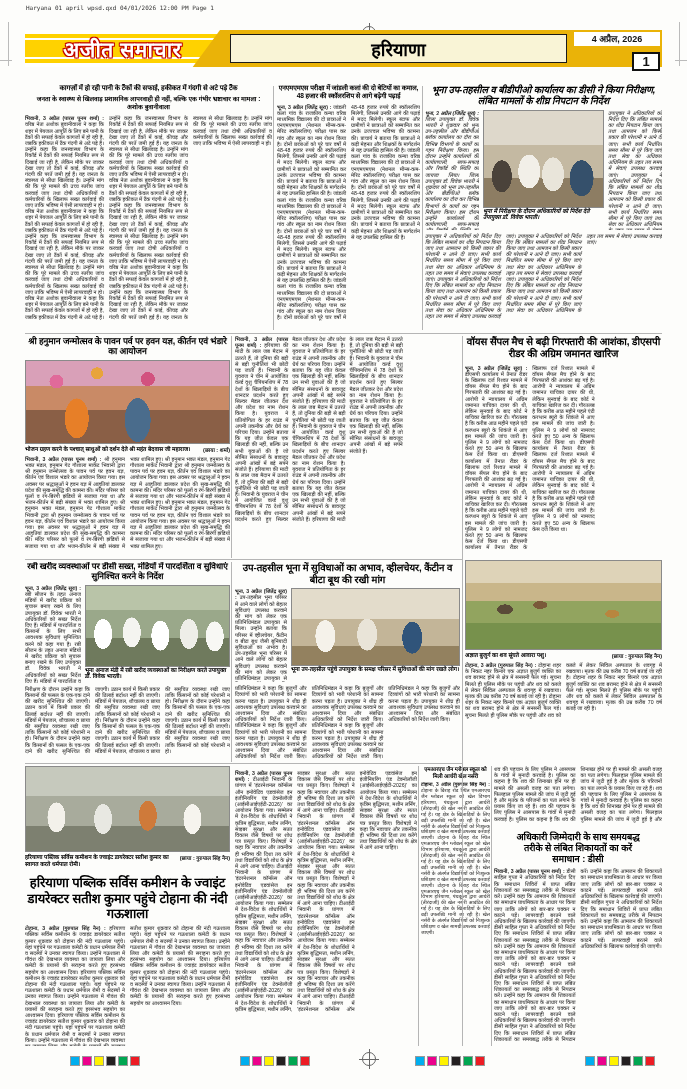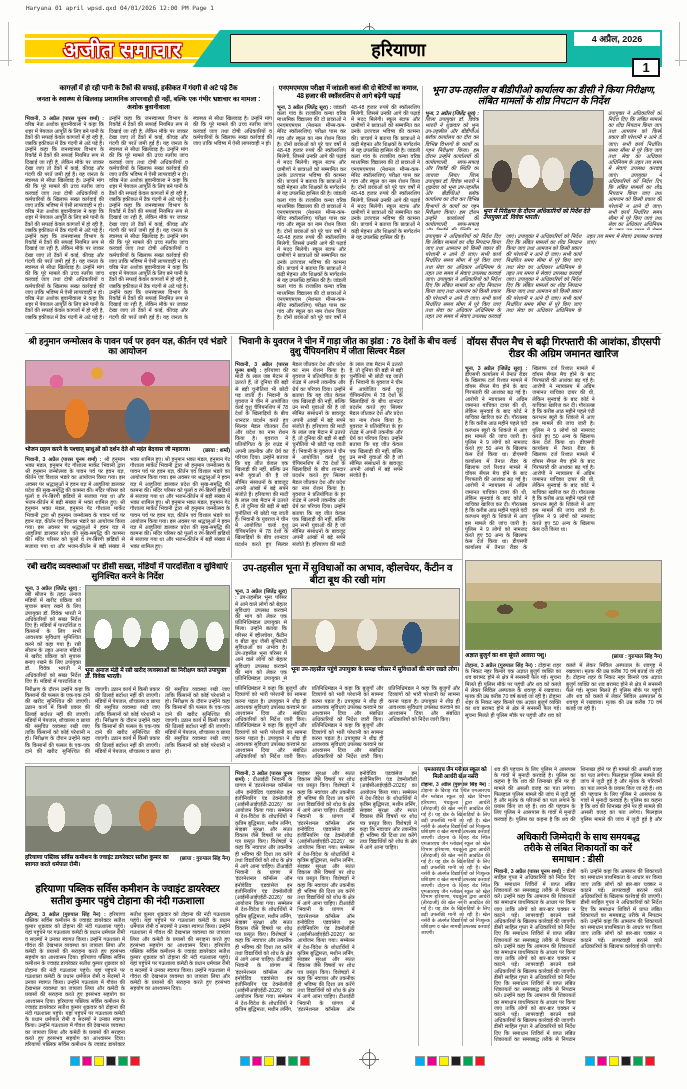--- a/index.html
+++ b/index.html
@@ -8,29 +8,29 @@
   
   .slug{position:absolute;left:26px;top:4px;font-size:6px;color:#333;font-family:"DejaVu Sans Mono",monospace;}
   .regmark{position:absolute;width:12px;height:12px;border:1px solid #666;border-radius:50%;}
   .regmark::before{content:"";position:absolute;left:50%;top:-4px;width:1px;height:20px;background:#666;}
   .regmark::after{content:"";position:absolute;top:50%;left:-4px;height:1px;width:20px;background:#666;}
   .crop-v{position:absolute;width:1px;background:#bbb;}
   .crop-h{position:absolute;height:1px;background:#bbb;}
   .patch-group{position:absolute;display:flex;gap:2px;}
   .patch{width:8px;height:8px;border:0.5px solid #999;}
   
-  .masthead{position:absolute;left:25px;top:30px;width:637px;height:37px;background:#14b8a6;}
+  .masthead{position:absolute;left:25px;top:30px;width:637px;height:37px;background:#eab308;}
   .mh-yellow{position:absolute;left:0;top:0;bottom:0;width:195px;background:
       linear-gradient(180deg,#ffffff 0 4px,#ffd200 4px 8px,#ffffff 8px 10px,#ffd200 10px 27px,#ffffff 27px 29px,#ffd200 29px 33px,#ffffff 33px 100%);
       clip-path:polygon(0 0,100% 0,86% 100%,0 100%);display:flex;align-items:center;justify-content:center;}
   .mh-title{font-size:21px;font-weight:bold;color:#fff;letter-spacing:0.5px;
       text-shadow:-1px -1px 0 #c00000,1px -1px 0 #c00000,-1px 1px 0 #c00000,1px 1px 0 #c00000,0 0 2px #c00000;}
   .mh-center{position:absolute;left:205px;right:95px;top:4px;bottom:4px;background:#f9f4d6;border:1px solid #1a1a1a;
       display:flex;align-items:center;justify-content:center;font-size:18px;font-weight:bold;color:#000;}
-  .mh-right{position:absolute;right:2px;top:2px;bottom:2px;width:86px;display:flex;flex-direction:column;align-items:flex-end;gap:12px;}
+  .mh-right{position:absolute;right:2px;top:2px;bottom:2px;width:86px;display:flex;flex-direction:column;align-items:flex-end;gap:6px;}
   .mh-date{width:100%;background:#fff;font-size:9px;font-weight:bold;text-align:center;line-height:14px;height:14px;}
   .mh-page{width:28px;flex:1;background:#fff;border:2px solid #111;font-size:13px;font-weight:bold;
       display:flex;align-items:center;justify-content:center;box-sizing:border-box;}
   
   .art{position:absolute;overflow:hidden;box-sizing:border-box;}
   .hl{font-weight:bold;text-align:center;color:#000;line-height:1.18;letter-spacing:-0.1px;}
   .sub{font-weight:bold;text-align:center;color:#000;line-height:1.25;}
   .body{font-size:5.2px;line-height:6.2px;text-align:justify;color:#1c1c1c;overflow:hidden;column-fill:auto;}
   .cols2{column-count:2;column-gap:5px;}
   .cols3{column-count:3;column-gap:5px;}
@@ -149,21 +149,20 @@
       <span class="cap">भोजन ग्रहण करने के पश्चात् साधुओं को दर्शन देते श्री महंत बेदवास जी महाराज।</span>
       <span class="credit">(छाया : शर्मा)</span>
     </div>
     <div class="body cols2" style="height:96px;">
       <span class="dl">भिवानी, 3 अप्रैल (पारस पूनम शर्मा) :</span>
       <span>श्री हनुमान भक्त मंडल, हनुमान गेट गौशाला मार्केट भिवानी द्वारा श्री हनुमान जन्मोत्सव के पावन पर्व पर हवन यज्ञ, कीर्तन एवं विशाल भंडारे का आयोजन किया गया। इस अवसर पर श्रद्धालुओं ने हवन यज्ञ में आहुतियां डालकर प्रदेश की सुख-समृद्धि की कामना की। मंदिर परिसर को फूलों व रंग-बिरंगी झंडियों से सजाया गया था और भजन-कीर्तन में बड़ी संख्या में भक्त शामिल हुए। श्री हनुमान भक्त मंडल, हनुमान गेट गौशाला मार्केट भिवानी द्वारा श्री हनुमान जन्मोत्सव के पावन पर्व पर हवन यज्ञ, कीर्तन एवं विशाल भंडारे का आयोजन किया गया। इस अवसर पर श्रद्धालुओं ने हवन यज्ञ में आहुतियां डालकर प्रदेश की सुख-समृद्धि की कामना की। मंदिर परिसर को फूलों व रंग-बिरंगी झंडियों से सजाया गया था और भजन-कीर्तन में बड़ी संख्या में भक्त शामिल हुए। श्री हनुमान भक्त मंडल, हनुमान गेट गौशाला मार्केट भिवानी द्वारा श्री हनुमान जन्मोत्सव के पावन पर्व पर हवन यज्ञ, कीर्तन एवं विशाल भंडारे का आयोजन किया गया। इस अवसर पर श्रद्धालुओं ने हवन यज्ञ में आहुतियां डालकर प्रदेश की सुख-समृद्धि की कामना की। मंदिर परिसर को फूलों व रंग-बिरंगी झंडियों से सजाया गया था और भजन-कीर्तन में बड़ी संख्या में भक्त शामिल हुए। श्री हनुमान भक्त मंडल, हनुमान गेट गौशाला मार्केट भिवानी द्वारा श्री हनुमान जन्मोत्सव के पावन पर्व पर हवन यज्ञ, कीर्तन एवं विशाल भंडारे का आयोजन किया गया। इस अवसर पर श्रद्धालुओं ने हवन यज्ञ में आहुतियां डालकर प्रदेश की सुख-समृद्धि की कामना की। मंदिर परिसर को फूलों व रंग-बिरंगी झंडियों से सजाया गया था और भजन-कीर्तन में बड़ी संख्या में भक्त शामिल हुए।</span>
     </div>
   </div>
 
   <div class="art" style="left:235px;top:336px;width:225px;height:222px;">
-    <div class="hl" style="font-size:8.8px;margin-bottom:4px;">भिवानी के युवराज ने चीन में गाड़ा जीत का झंडा : 78 देशों के बीच वर्ल्ड वुशु चैंपियनशिप में जीता सिल्वर मैडल</div>
     <div class="body cols4" style="height:192px;">
       <span class="dl">भिवानी, 3 अप्रैल (पारस पूनम शर्मा) :</span>
       <span>हरियाणा की माटी के लाल जब मैदान में उतरते हैं, तो दुनिया की बड़ी से बड़ी चुनौतियां भी छोटी पड़ जाती हैं। भिवानी के युवराज ने चीन में आयोजित वर्ल्ड वुशु चैंपियनशिप में 78 देशों के खिलाड़ियों के बीच शानदार प्रदर्शन करते हुए सिल्वर मैडल जीतकर देश और प्रदेश का नाम रोशन किया है। युवराज ने प्रतियोगिता के हर राउंड में अपनी तकनीक और धैर्य का परिचय दिया। उन्होंने बताया कि यह जीत केवल एक खिलाड़ी की नहीं, बल्कि उन सभी युवाओं की है जो सीमित संसाधनों के बावजूद अपनी आंखों में बड़े सपने संजोते हैं। हरियाणा की माटी के लाल जब मैदान में उतरते हैं, तो दुनिया की बड़ी से बड़ी चुनौतियां भी छोटी पड़ जाती हैं। भिवानी के युवराज ने चीन में आयोजित वर्ल्ड वुशु चैंपियनशिप में 78 देशों के खिलाड़ियों के बीच शानदार प्रदर्शन करते हुए सिल्वर मैडल जीतकर देश और प्रदेश का नाम रोशन किया है। युवराज ने प्रतियोगिता के हर राउंड में अपनी तकनीक और धैर्य का परिचय दिया। उन्होंने बताया कि यह जीत केवल एक खिलाड़ी की नहीं, बल्कि उन सभी युवाओं की है जो सीमित संसाधनों के बावजूद अपनी आंखों में बड़े सपने संजोते हैं। हरियाणा की माटी के लाल जब मैदान में उतरते हैं, तो दुनिया की बड़ी से बड़ी चुनौतियां भी छोटी पड़ जाती हैं। भिवानी के युवराज ने चीन में आयोजित वर्ल्ड वुशु चैंपियनशिप में 78 देशों के खिलाड़ियों के बीच शानदार प्रदर्शन करते हुए सिल्वर मैडल जीतकर देश और प्रदेश का नाम रोशन किया है। युवराज ने प्रतियोगिता के हर राउंड में अपनी तकनीक और धैर्य का परिचय दिया। उन्होंने बताया कि यह जीत केवल एक खिलाड़ी की नहीं, बल्कि उन सभी युवाओं की है जो सीमित संसाधनों के बावजूद अपनी आंखों में बड़े सपने संजोते हैं। हरियाणा की माटी के लाल जब मैदान में उतरते हैं, तो दुनिया की बड़ी से बड़ी चुनौतियां भी छोटी पड़ जाती हैं। भिवानी के युवराज ने चीन में आयोजित वर्ल्ड वुशु चैंपियनशिप में 78 देशों के खिलाड़ियों के बीच शानदार प्रदर्शन करते हुए सिल्वर मैडल जीतकर देश और प्रदेश का नाम रोशन किया है। युवराज ने प्रतियोगिता के हर राउंड में अपनी तकनीक और धैर्य का परिचय दिया। उन्होंने बताया कि यह जीत केवल एक खिलाड़ी की नहीं, बल्कि उन सभी युवाओं की है जो सीमित संसाधनों के बावजूद अपनी आंखों में बड़े सपने संजोते हैं।</span>
     </div>
   </div>
 
   <div class="art" style="left:465px;top:336px;width:197px;height:222px;">
     <div class="hl" style="font-size:10px;margin-bottom:5px;">वॉयस सैंपल मैच से बढ़ी गिरफ्तारी की आशंका, डीएसपी रीडर की अग्रिम जमानत खारिज</div>
     <div class="body cols3" style="height:188px;">
       <span class="dl">भूना, 3 अप्रैल (जितेंद्र सूरा) :</span>
@@ -216,21 +215,21 @@
       <span>टोहाना शहर के निकट नहर किनारे एक अज्ञात बुजुर्ग व्यक्ति का शव बरामद होने से क्षेत्र में सनसनी फैल गई। सूचना मिलते ही पुलिस मौके पर पहुंची और शव को कब्जे में लेकर सिविल अस्पताल के शवगृह में रखवाया। मृतक की उम्र करीब 70 वर्ष बताई जा रही है। टोहाना शहर के निकट नहर किनारे एक अज्ञात बुजुर्ग व्यक्ति का शव बरामद होने से क्षेत्र में सनसनी फैल गई। सूचना मिलते ही पुलिस मौके पर पहुंची और शव को कब्जे में लेकर सिविल अस्पताल के शवगृह में रखवाया। मृतक की उम्र करीब 70 वर्ष बताई जा रही है। टोहाना शहर के निकट नहर किनारे एक अज्ञात बुजुर्ग व्यक्ति का शव बरामद होने से क्षेत्र में सनसनी फैल गई। सूचना मिलते ही पुलिस मौके पर पहुंची और शव को कब्जे में लेकर सिविल अस्पताल के शवगृह में रखवाया। मृतक की उम्र करीब 70 वर्ष बताई जा रही है।</span>
     </div>
   </div>
 
   <div class="art" style="left:25px;top:766px;width:205px;height:280px;">
     <div class="photo ph-gaushala" style="height:86px;"></div>
     <div class="cap-row" style="margin:2px 0;">
       <span class="cap">हरियाणा पब्लिक सर्विस कमीशन के ज्वाइंट डायरेक्टर सतीश कुमार का स्वागत करते धर्मपाल रोमी।</span>
       <span class="credit">(छाया : गुरुपाल सिंह नैन)</span>
     </div>
-    <div class="hl" style="font-size:10px;margin:16px 0 4px;">हरियाणा पब्लिक सर्विस कमीशन के ज्वाइंट डायरेक्टर सतीश कुमार पहुंचे टोहाना की नंदी गऊशाला</div>
+    <div class="hl" style="font-size:13px;margin:8px 0 4px;">हरियाणा पब्लिक सर्विस कमीशन के ज्वाइंट डायरेक्टर सतीश कुमार पहुंचे टोहाना की नंदी गऊशाला</div>
     <div class="body cols2" style="height:142px;">
       <span class="dl">टोहाना, 3 अप्रैल (गुरुपाल सिंह नैन) :</span>
       <span>हरियाणा पब्लिक सर्विस कमीशन के ज्वाइंट डायरेक्टर सतीश कुमार शुक्रवार को टोहाना की नंदी गऊशाला पहुंचे। यहां पहुंचने पर गऊशाला कमेटी के प्रधान धर्मपाल रोमी व सदस्यों ने उनका स्वागत किया। उन्होंने गऊशाला में गौवंश की देखभाल व्यवस्था का जायजा लिया और कमेटी के प्रयासों की सराहना करते हुए हरसंभव सहयोग का आश्वासन दिया। हरियाणा पब्लिक सर्विस कमीशन के ज्वाइंट डायरेक्टर सतीश कुमार शुक्रवार को टोहाना की नंदी गऊशाला पहुंचे। यहां पहुंचने पर गऊशाला कमेटी के प्रधान धर्मपाल रोमी व सदस्यों ने उनका स्वागत किया। उन्होंने गऊशाला में गौवंश की देखभाल व्यवस्था का जायजा लिया और कमेटी के प्रयासों की सराहना करते हुए हरसंभव सहयोग का आश्वासन दिया। हरियाणा पब्लिक सर्विस कमीशन के ज्वाइंट डायरेक्टर सतीश कुमार शुक्रवार को टोहाना की नंदी गऊशाला पहुंचे। यहां पहुंचने पर गऊशाला कमेटी के प्रधान धर्मपाल रोमी व सदस्यों ने उनका स्वागत किया। उन्होंने गऊशाला में गौवंश की देखभाल व्यवस्था का जायजा लिया और कमेटी के प्रयासों की सराहना करते हुए हरसंभव सहयोग का आश्वासन दिया। हरियाणा पब्लिक सर्विस कमीशन के ज्वाइंट डायरेक्टर सतीश कुमार शुक्रवार को टोहाना की नंदी गऊशाला पहुंचे। यहां पहुंचने पर गऊशाला कमेटी के प्रधान धर्मपाल रोमी व सदस्यों ने उनका स्वागत किया। उन्होंने गऊशाला में गौवंश की देखभाल व्यवस्था का जायजा लिया और कमेटी के प्रयासों की सराहना करते हुए हरसंभव सहयोग का आश्वासन दिया। हरियाणा पब्लिक सर्विस कमीशन के ज्वाइंट डायरेक्टर सतीश कुमार शुक्रवार को टोहाना की नंदी गऊशाला पहुंचे। यहां पहुंचने पर गऊशाला कमेटी के प्रधान धर्मपाल रोमी व सदस्यों ने उनका स्वागत किया। उन्होंने गऊशाला में गौवंश की देखभाल व्यवस्था का जायजा लिया और कमेटी के प्रयासों की सराहना करते हुए हरसंभव सहयोग का आश्वासन दिया।</span>
     </div>
   </div>
 
   <div class="art" style="left:235px;top:770px;width:182px;height:276px;">
     <div class="body cols3" style="height:242px;">
       <span class="dl">भिवानी, 3 अप्रैल (पारस पूनम शर्मा) :</span>
       <span>टीआईटी भिवानी के प्रांगण में 'इंटरनेशनल कॉन्फ्रेंस ऑन इनोवेटिव एडवांसेज इन इंजीनियरिंग एंड टेक्नोलॉजी (आईसीआईएईटी-2026)' का आयोजन किया गया। सम्मेलन में देश-विदेश के शोधार्थियों ने कृत्रिम बुद्धिमत्ता, मशीन लर्निंग, साइबर सुरक्षा और सतत विकास जैसे विषयों पर शोध पत्र प्रस्तुत किए। विशेषज्ञों ने कहा कि नवाचार और तकनीक ही भविष्य की दिशा तय करेंगे तथा विद्यार्थियों को शोध के क्षेत्र में आगे आना चाहिए। टीआईटी भिवानी के प्रांगण में 'इंटरनेशनल कॉन्फ्रेंस ऑन इनोवेटिव एडवांसेज इन इंजीनियरिंग एंड टेक्नोलॉजी (आईसीआईएईटी-2026)' का आयोजन किया गया। सम्मेलन में देश-विदेश के शोधार्थियों ने कृत्रिम बुद्धिमत्ता, मशीन लर्निंग, साइबर सुरक्षा और सतत विकास जैसे विषयों पर शोध पत्र प्रस्तुत किए। विशेषज्ञों ने कहा कि नवाचार और तकनीक ही भविष्य की दिशा तय करेंगे तथा विद्यार्थियों को शोध के क्षेत्र में आगे आना चाहिए। टीआईटी भिवानी के प्रांगण में 'इंटरनेशनल कॉन्फ्रेंस ऑन इनोवेटिव एडवांसेज इन इंजीनियरिंग एंड टेक्नोलॉजी (आईसीआईएईटी-2026)' का आयोजन किया गया। सम्मेलन में देश-विदेश के शोधार्थियों ने कृत्रिम बुद्धिमत्ता, मशीन लर्निंग, साइबर सुरक्षा और सतत विकास जैसे विषयों पर शोध पत्र प्रस्तुत किए। विशेषज्ञों ने कहा कि नवाचार और तकनीक ही भविष्य की दिशा तय करेंगे तथा विद्यार्थियों को शोध के क्षेत्र में आगे आना चाहिए। टीआईटी भिवानी के प्रांगण में 'इंटरनेशनल कॉन्फ्रेंस ऑन इनोवेटिव एडवांसेज इन इंजीनियरिंग एंड टेक्नोलॉजी (आईसीआईएईटी-2026)' का आयोजन किया गया। सम्मेलन में देश-विदेश के शोधार्थियों ने कृत्रिम बुद्धिमत्ता, मशीन लर्निंग, साइबर सुरक्षा और सतत विकास जैसे विषयों पर शोध पत्र प्रस्तुत किए। विशेषज्ञों ने कहा कि नवाचार और तकनीक ही भविष्य की दिशा तय करेंगे तथा विद्यार्थियों को शोध के क्षेत्र में आगे आना चाहिए। टीआईटी भिवानी के प्रांगण में 'इंटरनेशनल कॉन्फ्रेंस ऑन इनोवेटिव एडवांसेज इन इंजीनियरिंग एंड टेक्नोलॉजी (आईसीआईएईटी-2026)' का आयोजन किया गया। सम्मेलन में देश-विदेश के शोधार्थियों ने कृत्रिम बुद्धिमत्ता, मशीन लर्निंग, साइबर सुरक्षा और सतत विकास जैसे विषयों पर शोध पत्र प्रस्तुत किए। विशेषज्ञों ने कहा कि नवाचार और तकनीक ही भविष्य की दिशा तय करेंगे तथा विद्यार्थियों को शोध के क्षेत्र में आगे आना चाहिए। टीआईटी भिवानी के प्रांगण में 'इंटरनेशनल कॉन्फ्रेंस ऑन इनोवेटिव एडवांसेज इन इंजीनियरिंग एंड टेक्नोलॉजी (आईसीआईएईटी-2026)' का आयोजन किया गया। सम्मेलन में देश-विदेश के शोधार्थियों ने कृत्रिम बुद्धिमत्ता, मशीन लर्निंग, साइबर सुरक्षा और सतत विकास जैसे विषयों पर शोध पत्र प्रस्तुत किए। विशेषज्ञों ने कहा कि नवाचार और तकनीक ही भविष्य की दिशा तय करेंगे तथा विद्यार्थियों को शोध के क्षेत्र में आगे आना चाहिए।</span>

